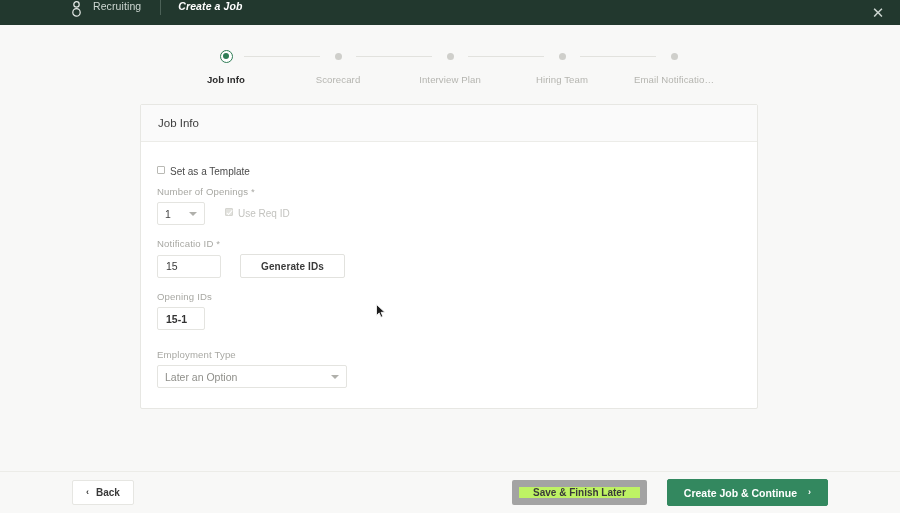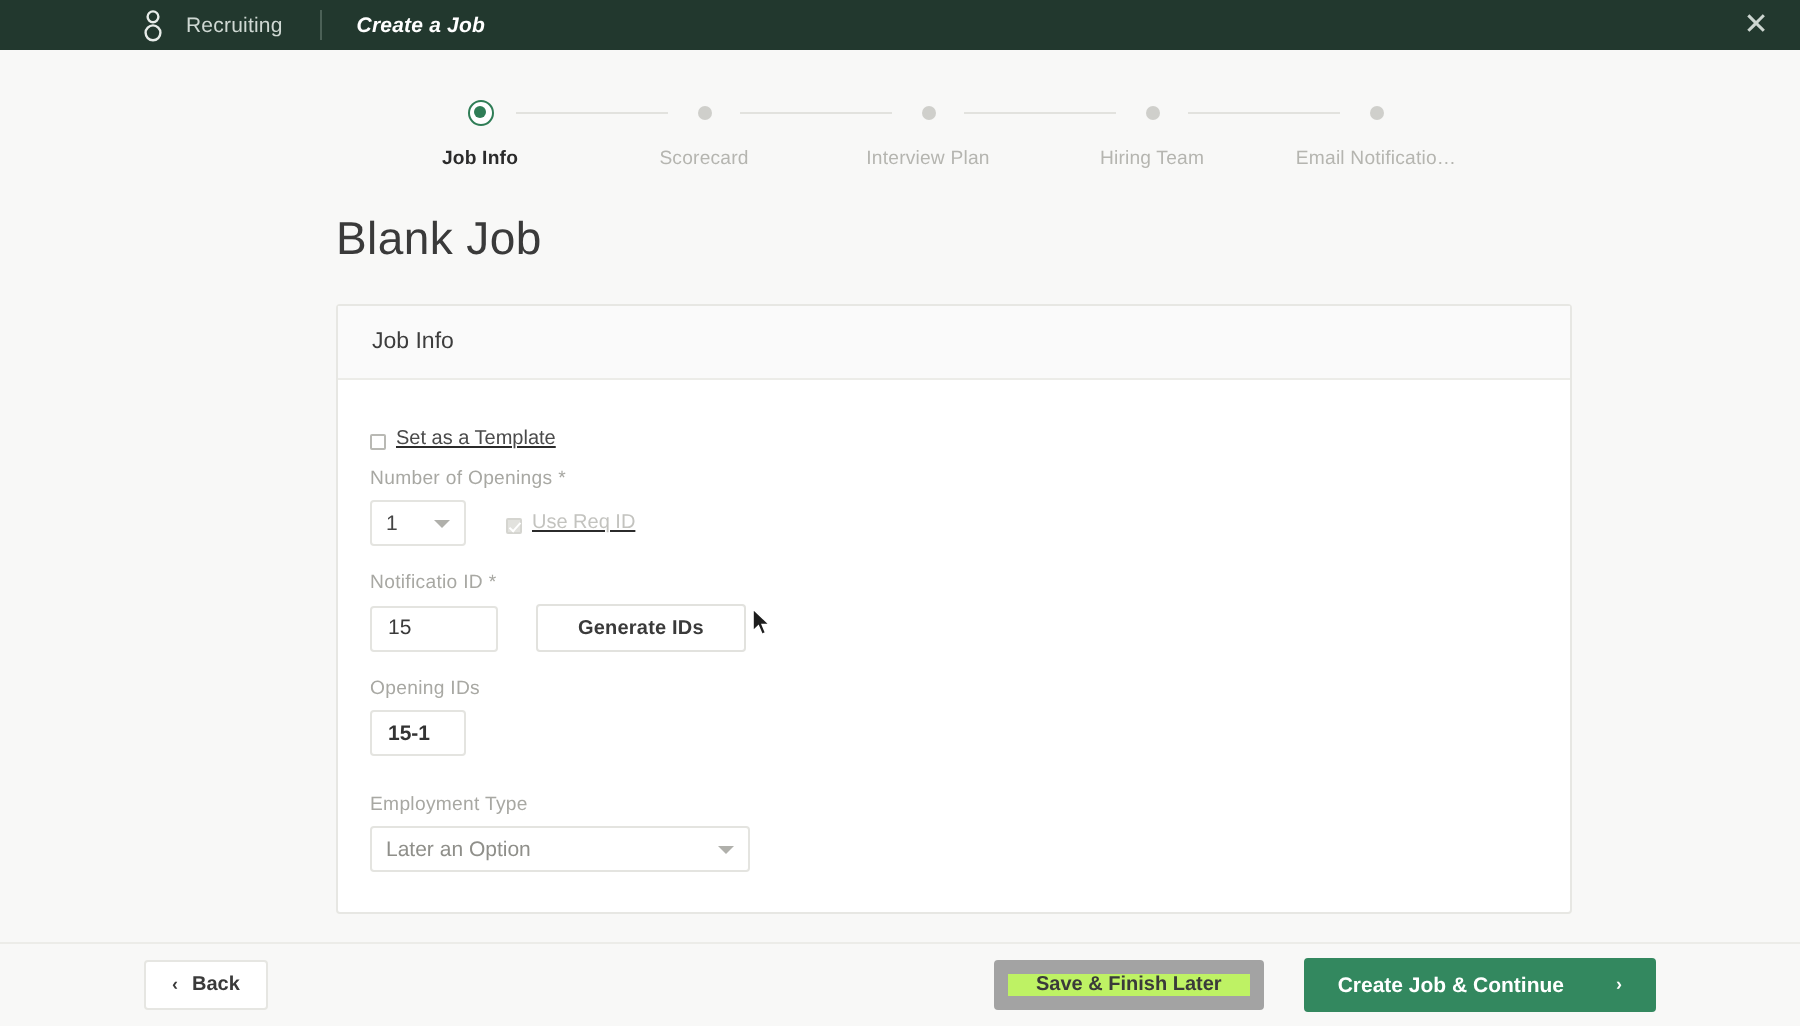--- a/index.html
+++ b/index.html
@@ -8,21 +8,21 @@
     width:900px; height:513px; overflow:hidden;
     background:#f8f8f7;
     font-family:"Liberation Sans", sans-serif;
     color:#2b2b2b;
     position:relative;
   }
 
   
   .topbar{
     height:25px; background:#22382e; color:#e7ece9;
-    display:flex; align-items:center; padding:0 14px 0 0;
+    display:flex; align-items:flex-start; padding:0 14px 0 0;
     position:relative;
   }
   .topbar .logo{
     margin-left:68px; width:16px; height:17px;
     display:flex; align-items:center; justify-content:center;
   }
   .topbar .brand{
     font-size:10.5px; color:#cfd8d3; margin-left:9px; letter-spacing:.1px;
   }
   .topbar .divider{
@@ -33,21 +33,21 @@
   }
   .topbar .close{
     position:absolute; right:13px; top:50%; transform:translateY(-50%);
     width:18px; height:18px; display:flex; align-items:center; justify-content:center;
     color:#cdd6d1; font-size:15px; line-height:1; cursor:pointer;
   }
 
   
   .content{
     position:absolute; top:25px; left:0; right:0; bottom:42px;
-    background:#f8f8f7; overflow:hidden;padding-left:28px;
+    background:#f8f8f7; overflow:hidden;
   }
 
   
   .stepper{
     display:flex; align-items:flex-start; justify-content:center;
     padding-top:22px;
   }
   .step{ display:flex; flex-direction:column; align-items:center; width:76px; }
   .step .dotrow{ height:18px; display:flex; align-items:center; }
   .dot{ width:7px; height:7px; border-radius:50%; background:#cfcfcb; }
@@ -95,21 +95,21 @@
     font-family:"Liberation Sans", sans-serif;
     font-size:10.5px; color:#3a3a3a; background:#fff;
     border:1px solid #c9d6ce; border-radius:2px;
     height:23px; padding:0 8px; outline:none;
   }
   input.txt.plain{ border:1px solid #e4e4e0; }
   #job-name{ width:336px; }
   #req-id{ width:64px; }
   #opening-ids{ width:48px; font-weight:bold; color:#333; }
 
-  .checkrow{ display:flex; align-items:flex-end; margin:7px 0 9px 0;text-decoration:underline; }
+  .checkrow{ display:flex; align-items:flex-start; margin:7px 0 9px 0; }
   .cbox{
     width:8px; height:8px; border:1px solid #b9b9b4; background:#fff;
     border-radius:1px; display:inline-block; margin-right:5px;
   }
   .cbox.checked{
     background:#e2e2de; border-color:#d5d5d0;
     position:relative;
   }
   .cbox.checked:after{
     content:""; position:absolute; left:2px; top:0px;
@@ -156,21 +156,21 @@
     font-size:10px; color:#3a3a3a; font-weight:bold; cursor:pointer;
   }
   .btn-save{
     height:25px; padding:0 14px; display:inline-flex; align-items:center;
     background:#bef264; border:7px solid #a3a3a3; border-radius:2px;
     font-size:10px; color:#3a3a3a; font-weight:bold; cursor:pointer;
     margin-right:20px;
   }
   .btn-primary{
     height:27px; padding:0 16px; display:inline-flex; align-items:center;
-    gap:26px; background:#33885f; border:1px solid #33885f; border-radius:2px;
+    gap:11px; background:#33885f; border:1px solid #33885f; border-radius:2px;
     font-size:10.5px; color:#fff; font-weight:bold; cursor:pointer;
   }
   .chev{ font-size:9px; line-height:1; }
 
   
   .cursor{
     position:absolute; left:376px; top:304px; width:11px; height:15px;
     pointer-events:none;
   }
 </style>
@@ -242,21 +242,20 @@
 
     <div class="step">
       <span class="dotrow">
           <span class="dot"></span>
         </span>
       <span class="lbl">Email Notificatio…</span>
     </div>
 
   </div>
 
-  <h1 class="title">Blank Job</h1>
 
   <div class="card">
     <div class="card-head">Job Info</div>
     <div class="card-body">
 
 
       <div class="checkrow">
         <span class="cbox"></span>
         <span class="ctext">Set as a Template</span>
       </div>

